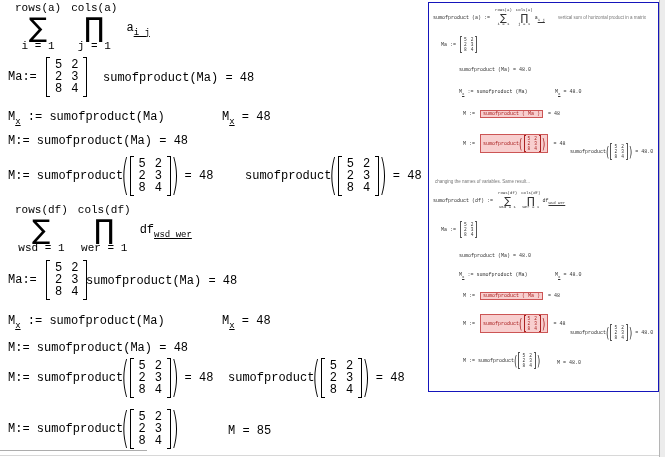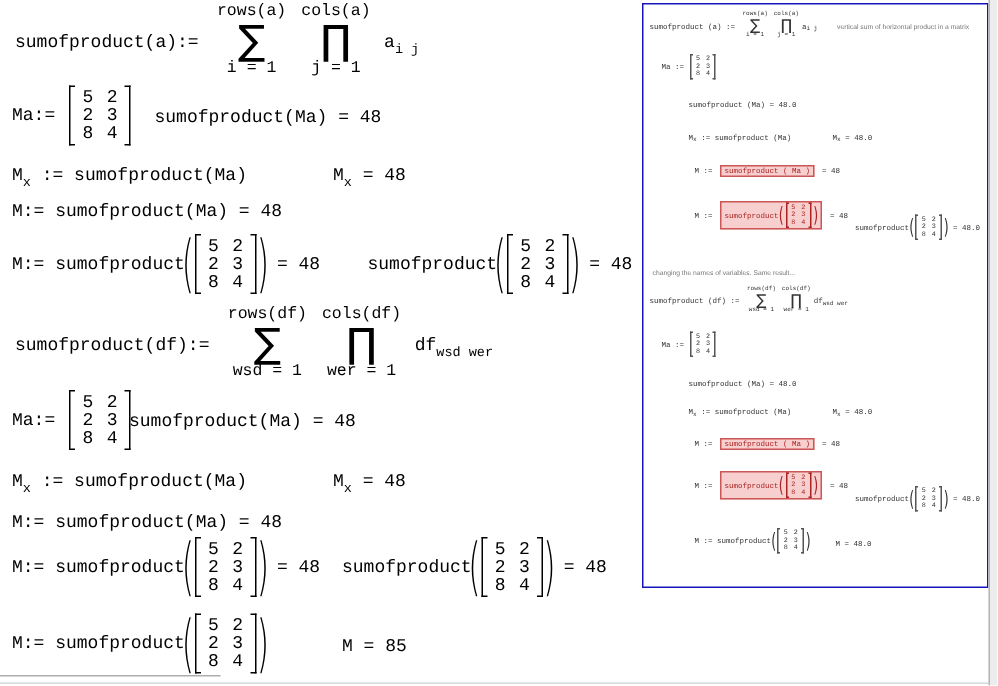--- a/index.html
+++ b/index.html
@@ -2,21 +2,21 @@
 <html><head>
 <meta charset="utf-8">
 <style>
   *{margin:0;padding:0;box-sizing:border-box;}
   html,body{width:665px;height:457px;}
   body{background:#fff;font-family:"Liberation Mono","DejaVu Sans Mono",monospace;color:#000;overflow:hidden;position:relative;font-size:12px;}
   #screen{position:absolute;inset:0;background:#fff;}
 
   .expr{position:absolute;display:flex;align-items:center;white-space:pre;font-size:12px;}
   .t{white-space:pre;}
-  .sub{font-size:9px;position:relative;top:5px;white-space:pre;}
+  .sub{font-size:9px;position:relative;top:5px;white-space:pre;text-decoration:underline;}
   .bigop{display:flex;flex-direction:column;align-items:center;margin:0 5px;}
   .bigop .top,.bigop .bot{font-size:11px;line-height:13px;white-space:pre;}
   .bigop .op{font-size:27px;line-height:25px;font-family:"DejaVu Sans",sans-serif;}
 
   .mat{display:inline-flex;align-items:stretch;margin:0 2px;background:inherit;}
   .mat .lb{width:4px;border:1px solid #000;border-right:none;}
   .mat .rb{width:4px;border:1px solid #000;border-left:none;}
   .mat .cells{display:grid;grid-template-columns:auto auto;column-gap:9px;padding:2px 5px;text-align:center;font-size:12px;line-height:12px;align-content:center;}
 
   .paren{display:inline-block;font-family:"DejaVu Sans",sans-serif;font-size:42px;font-weight:200;line-height:1;transform:scaleX(0.5);margin:0 -6px;}
@@ -43,21 +43,20 @@
   .wbg{background:#fff;}
 </style>
 </head>
 <body>
 
 <div id="screen">
 
   <div id="canvas">
 
     <div class="expr" style="left:10px;top:2px;">
-      <span class="t">sumofproduct(a):= </span>
       <span class="bigop">
         <span class="top">rows(a)</span>
         <span class="op">∑</span>
         <span class="bot">i = 1</span>
       </span>
       <span class="bigop">
         <span class="top">cols(a)</span>
         <span class="op">∏</span>
         <span class="bot">j = 1</span>
       </span>
@@ -97,21 +96,20 @@
     </div>
     <div class="expr" style="left:245px;top:155px;">
       <span class="t">sumofproduct</span>
       <span class="paren">(</span>
       <span class="mat"><span class="lb"></span><span class="cells"><span>5</span><span>2</span><span>2</span><span>3</span><span>8</span><span>4</span></span><span class="rb"></span></span>
       <span class="paren">)</span>
       <span class="t"> = 48</span>
     </div>
 
     <div class="expr" style="left:10px;top:204px;">
-      <span class="t">sumofproduct(df):= </span>
       <span class="bigop">
         <span class="top">rows(df)</span>
         <span class="op">∑</span>
         <span class="bot">wsd = 1</span>
       </span>
       <span class="bigop">
         <span class="top">cols(df)</span>
         <span class="op">∏</span>
         <span class="bot">wer = 1</span>
       </span>

